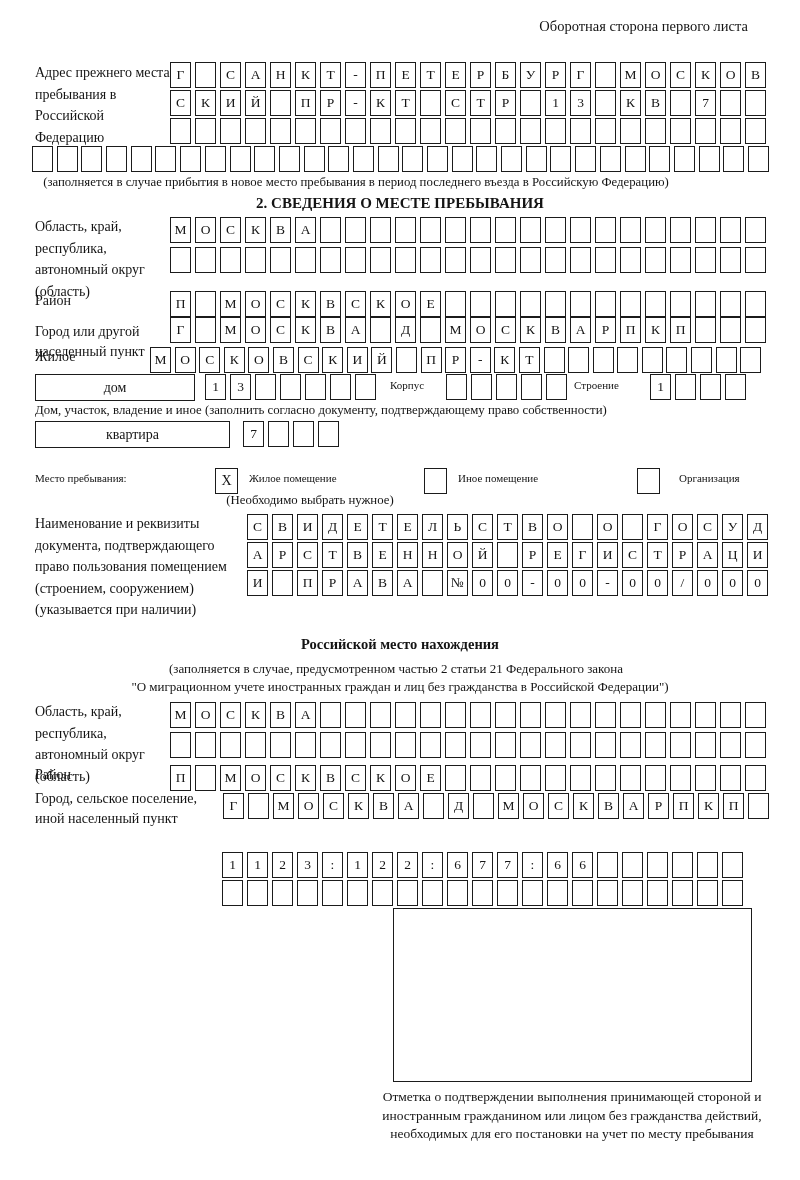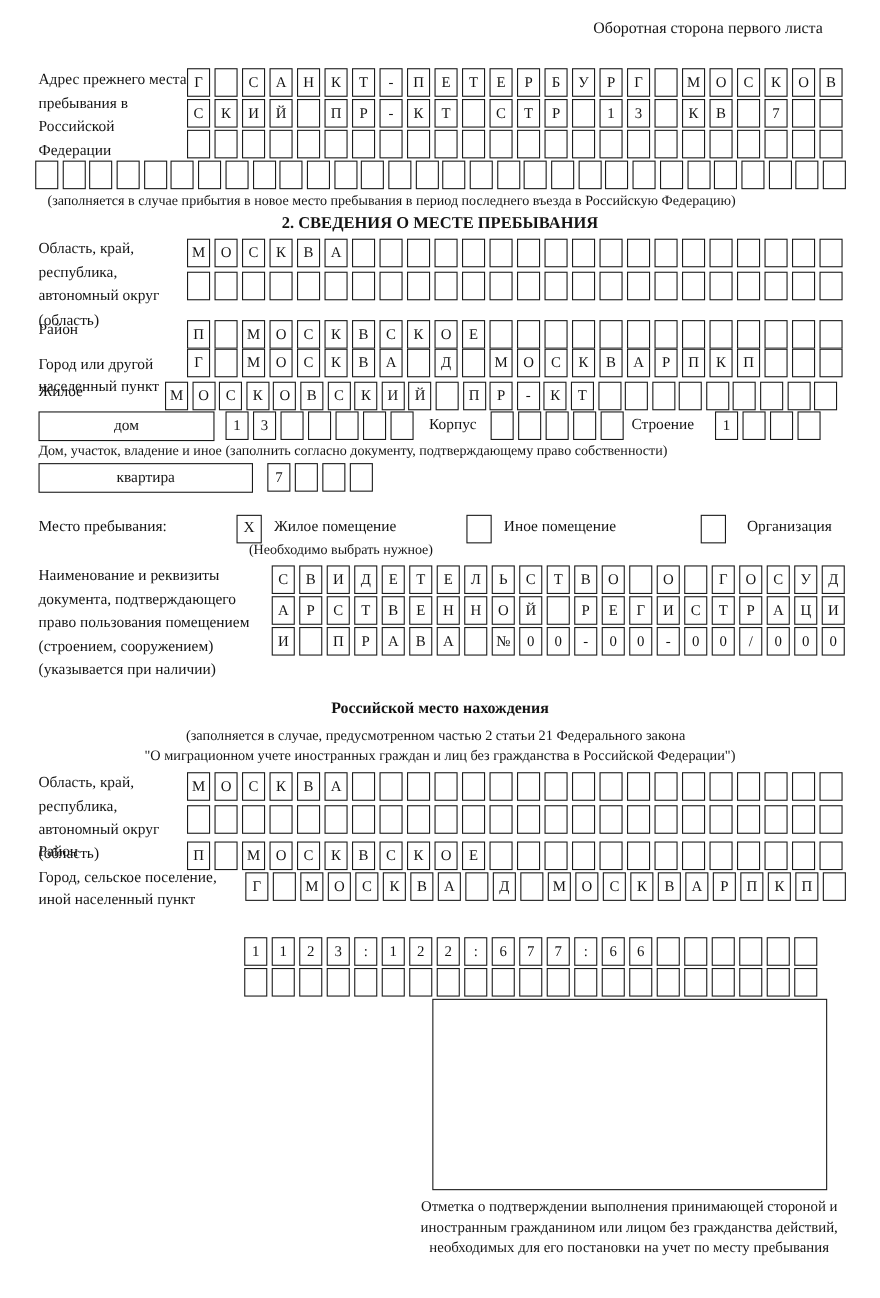--- a/index.html
+++ b/index.html
@@ -12,31 +12,31 @@
   .title{position:absolute;left:0;width:800px;text-align:center;font-weight:bold;font-size:15px;}
   .cellrow{position:absolute;display:flex;gap:4px;}
   .cellrow.g36{gap:3.6px;}
   .cellrow.full{gap:3.7px;}
   .cell{box-sizing:border-box;width:21px;height:26px;border:1.7px solid #1b1b1b;
         display:flex;align-items:center;justify-content:center;font-size:13.5px;background:#fff;}
   .wbox{position:absolute;box-sizing:border-box;border:1.7px solid #1b1b1b;height:27px;
         display:flex;align-items:center;justify-content:center;font-size:14px;background:#fff;font-family:Liberation Serif, serif;}
   .checkbox{position:absolute;box-sizing:border-box;width:23px;height:26px;border:1.7px solid #1b1b1b;
         display:flex;align-items:center;justify-content:center;font-size:14px;background:#fff;}
-  .inline-lbl{position:absolute;font-size:14px;text-align:center;}
+  .inline-lbl{position:absolute;font-size:11px;text-align:center;}
   .stamp-box{position:absolute;box-sizing:border-box;border:1.8px solid #1b1b1b;background:#fff;}
 </style>
 </head>
 <body>
 
 <div class="page">
 
   <div class="hdr">Оборотная сторона первого листа</div>
 
-  <div class="lbl" style="left:35px;top:62px;width:135px">Адрес прежнего места пребывания в Российской Федерации</div>
+  <div class="lbl" style="left:35px;top:62px;width:135px">Адрес прежнего места пребывания в Российской Федерацию</div>
   <div class="cellrow" style="left:170px;top:62px">
       <div class="cell">Г</div>
       <div class="cell"></div>
       <div class="cell">С</div>
       <div class="cell">А</div>
       <div class="cell">Н</div>
       <div class="cell">К</div>
       <div class="cell">Т</div>
       <div class="cell">-</div>
       <div class="cell">П</div>

